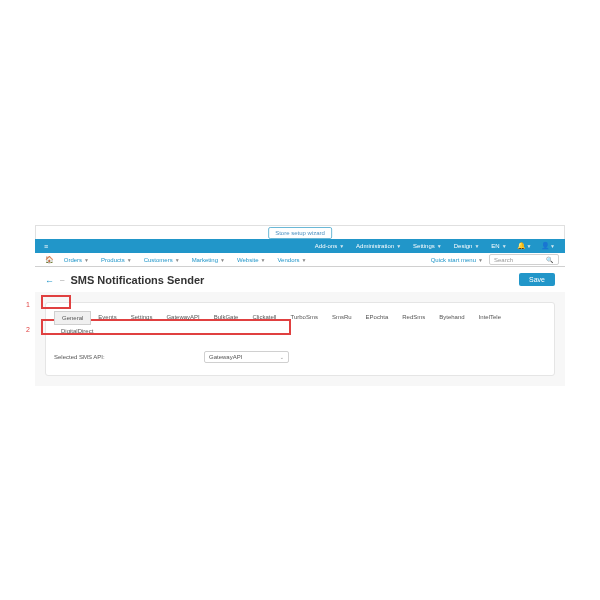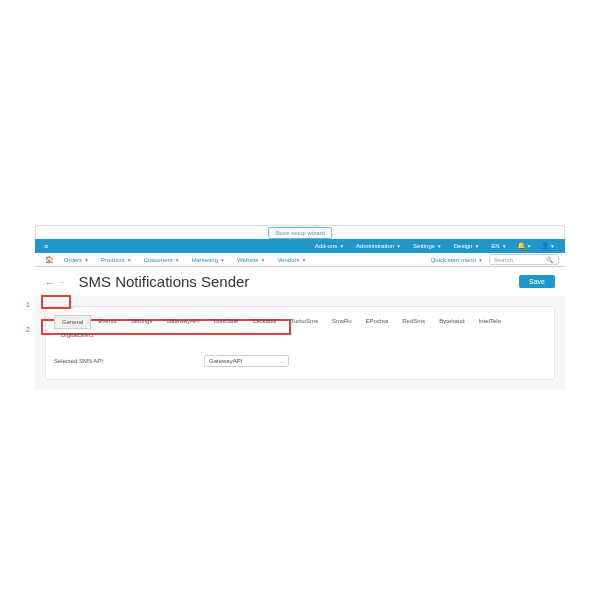--- a/index.html
+++ b/index.html
@@ -19,21 +19,21 @@
 .menu-item { color: #2196c9; font-size: 6px; padding: 0 6px; display: inline-flex; align-items: center; gap: 2px; }
 .menu-caret { color: #888; font-size: 5px; }
 .menu-spacer { flex: 1; }
 .quick-start { color: #2196c9; font-size: 6px; padding: 0 6px; display: inline-flex; align-items: center; gap: 2px; }
 .search-box { border: 1px solid #d0d0d0; border-radius: 2px; font-size: 6px; padding: 1px 4px; width: 70px; color: #999; display: flex; align-items: center; justify-content: space-between; }
 .search-icon { color: #2196c9; font-size: 6px; }
 .title-bar { background: #fff; padding: 6px 10px; display: flex; align-items: center; justify-content: space-between; }
 .title-left { display: flex; align-items: center; gap: 6px; }
 .back-arrow { color: #2196c9; font-size: 9px; }
 .dash { color: #999; font-size: 8px; }
-.page-title { color: #333; font-size: 15px; font-weight: normal; margin-left: 8px; }
+.page-title { color: #333; font-size: 11px; font-weight: bold; }
 .save-btn { background: #2196c9; color: #fff; font-size: 7px; padding: 3px 10px; border: none; border-radius: 2px; }
 .content-area { background: #f7f7f7; padding: 10px; }
 .content-panel { background: #fff; border: 1px solid #e5e5e5; border-radius: 3px; padding: 8px; }
 .tabs { display: flex; gap: 0; margin-bottom: 10px; flex-wrap: wrap; position: relative; }
 .tab { font-size: 6px; color: #555; padding: 3px 7px; cursor: pointer; }
 .tab.active { background: #f0f0f0; border: 1px solid #d0d0d0; }
 .field-row { display: flex; align-items: center; padding: 4px 0; }
 .field-label { font-size: 6px; color: #555; width: 150px; }
 .field-select { border: 1px solid #d0d0d0; border-radius: 2px; font-size: 6px; padding: 2px 4px; width: 85px; color: #555; display: flex; justify-content: space-between; align-items: center; }
 .select-caret { font-size: 5px; color: #888; }

